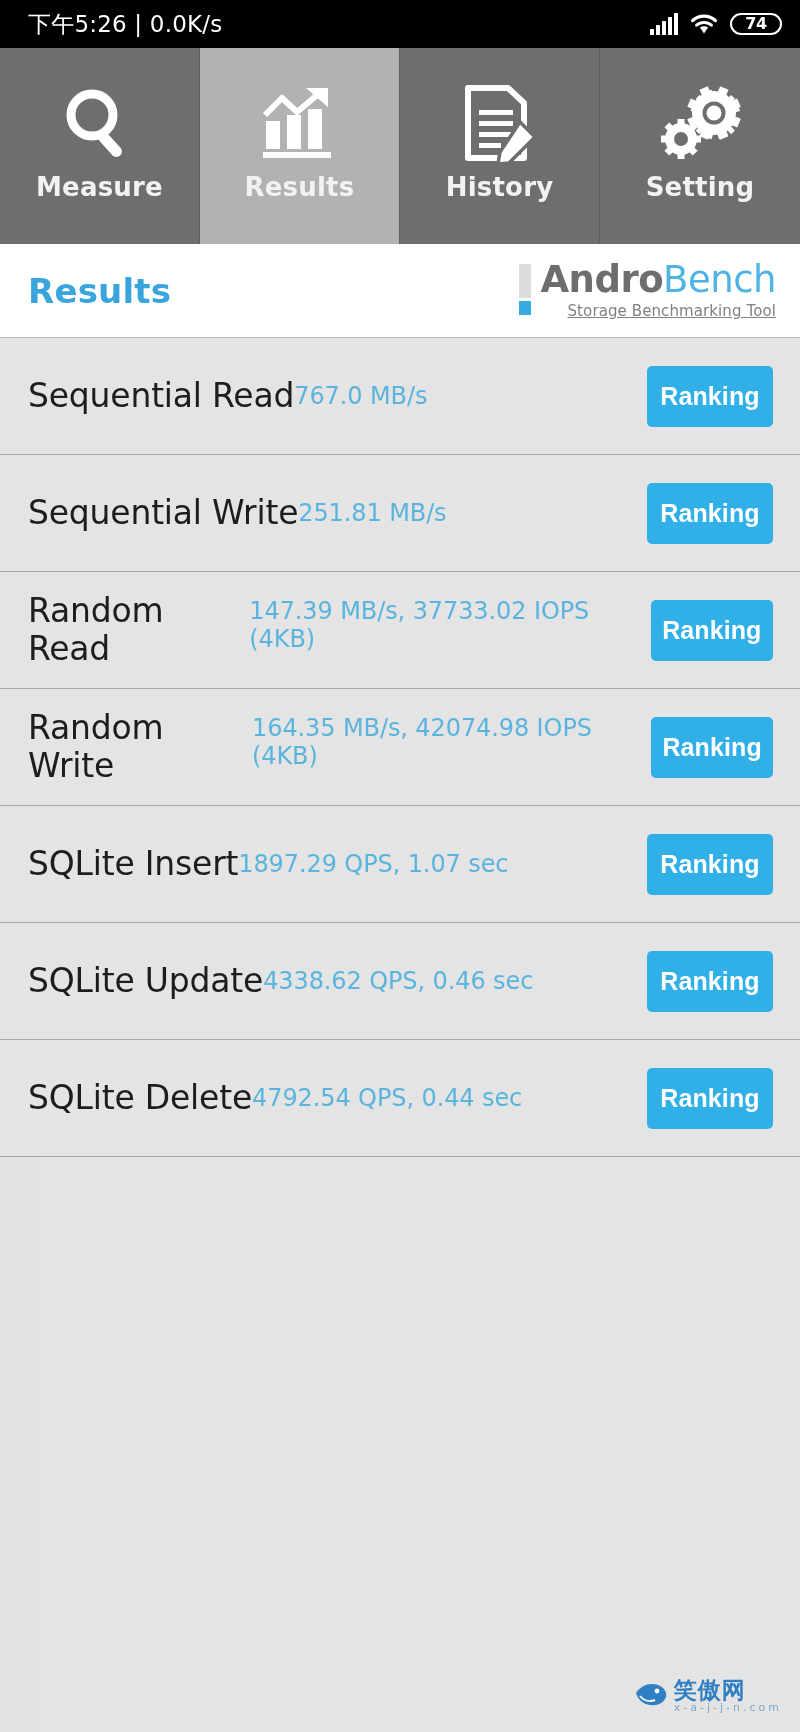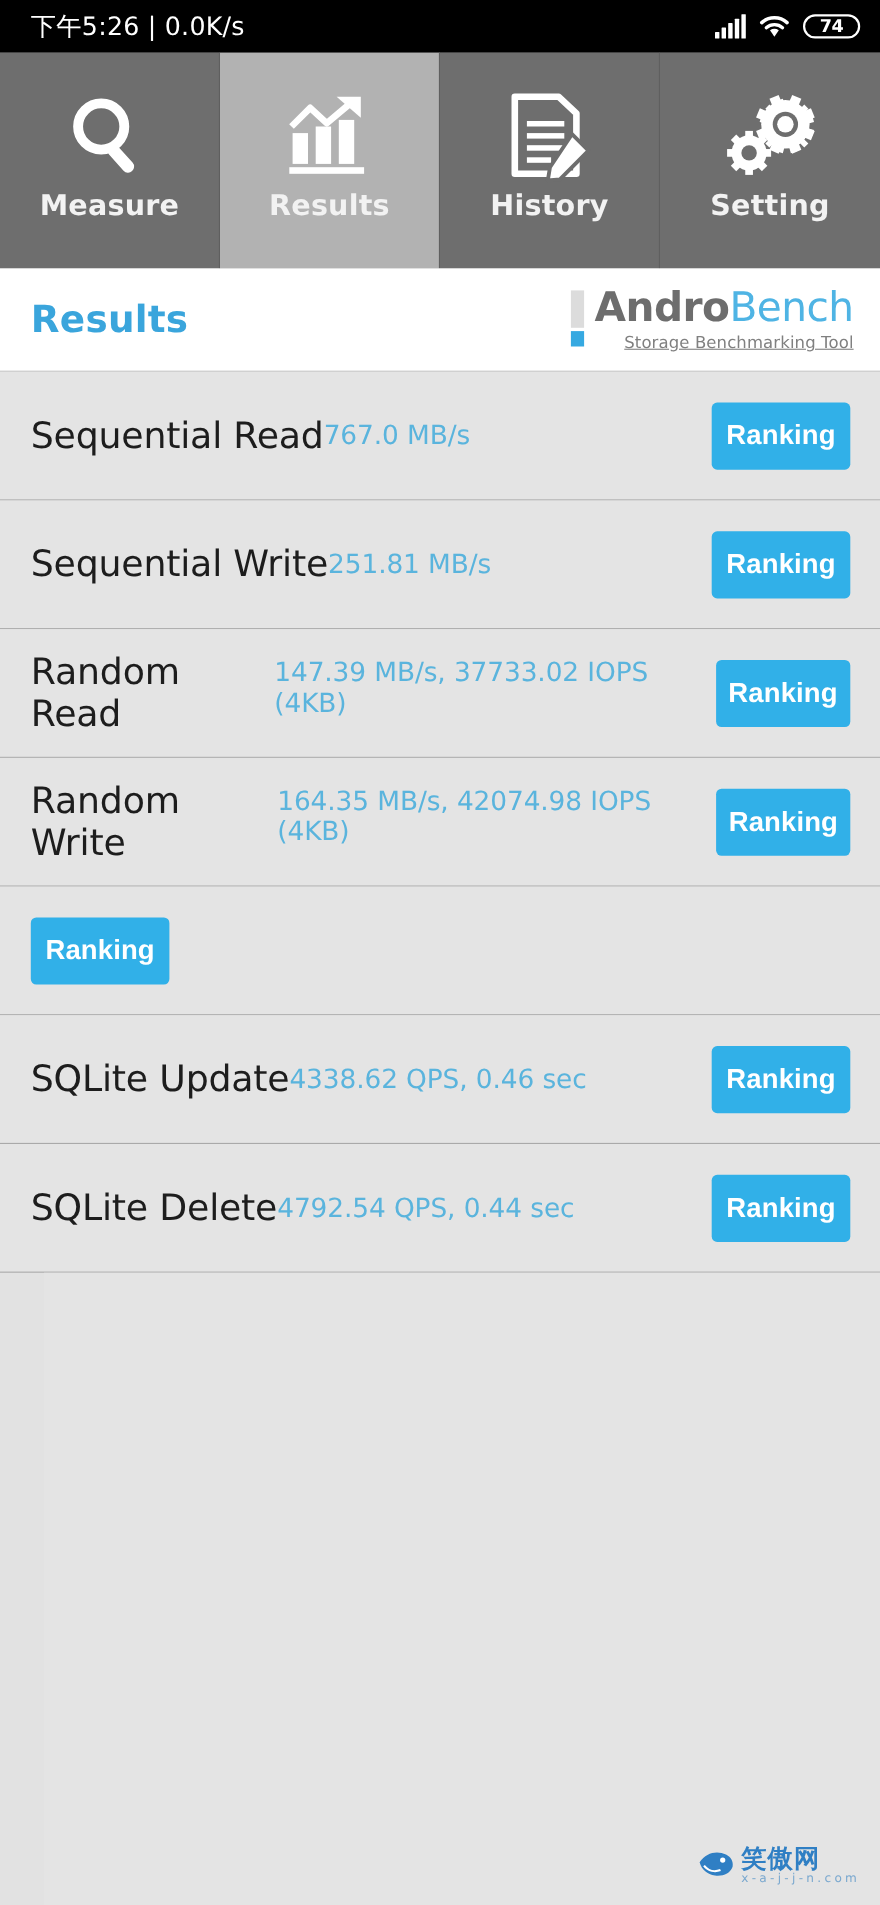--- a/index.html
+++ b/index.html
@@ -312,20 +312,24 @@
 
     <div class="row">
       <div class="row-texts">
         <div class="row-title">Random Write</div>
         <div class="row-value">164.35 MB/s, 42074.98 IOPS (4KB)</div>
       </div>
       <button class="rank-btn">Ranking</button>
     </div>
 
     <div class="row">
+      <div class="row-texts">
+        <div class="row-title">SQLite Insert</div>
+        <div class="row-value">1897.29 QPS, 1.07 sec</div>
+      </div>
       <button class="rank-btn">Ranking</button>
     </div>
 
     <div class="row">
       <div class="row-texts">
         <div class="row-title">SQLite Update</div>
         <div class="row-value">4338.62 QPS, 0.46 sec</div>
       </div>
       <button class="rank-btn">Ranking</button>
     </div>

